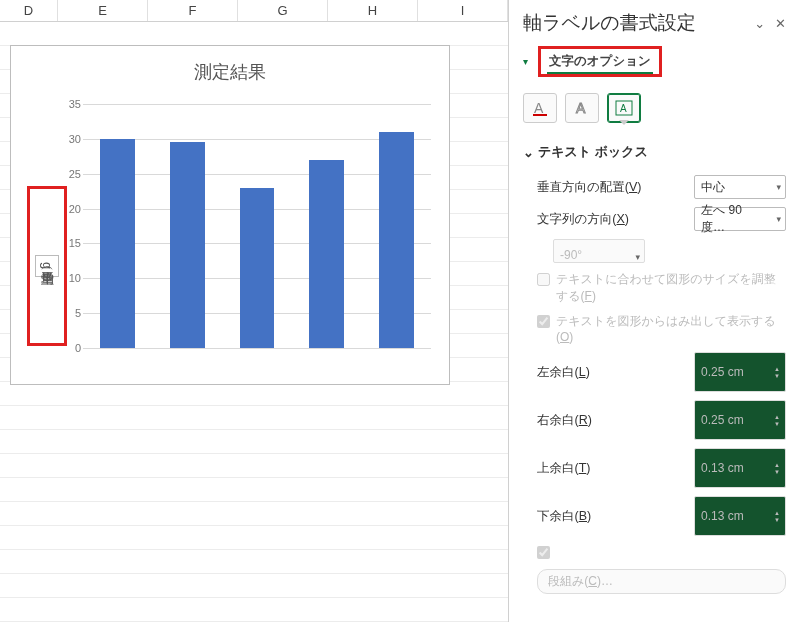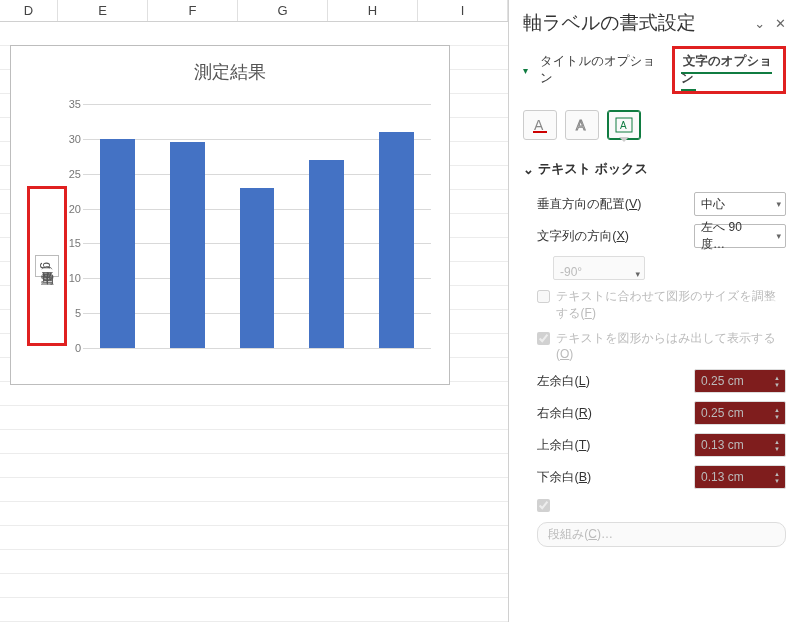--- a/index.html
+++ b/index.html
@@ -39,21 +39,21 @@
 .ibox { width: 34px; height: 30px; border: 1px solid #ccc; border-radius: 3px; display: flex; align-items: center; justify-content: center; color: #888; background: #fafafa; position: relative; }
 .ibox.sel { border-color: #107C41; box-shadow: 0 0 0 1px #107C41 inset; }
 .ibox.sel::after { content:""; position:absolute; bottom:-8px; left:50%; margin-left:-5px; border:5px solid transparent; border-top-color:#ccc; }
 .section-h { display: flex; align-items: center; gap: 4px; font-weight: 700; font-size: 13px; padding: 6px 0 10px; cursor: pointer; }
 .field { display: flex; align-items: center; justify-content: space-between; padding: 4px 0 4px 14px; font-size: 12.5px; }
 .field.sub { padding-left: 30px; }
 .field .lbl u { text-decoration: underline; }
 .ctrl { width: 92px; height: 24px; border: 1px solid #bbb; border-radius: 2px; font-size: 12px; padding: 0 18px 0 6px; background: #fff; position: relative; display: flex; align-items: center; color: #333; }
 .ctrl.dis { color: #bbb; border-color: #ddd; background: #fafafa; align-items: flex-end; }
 .ctrl .dd { position: absolute; right: 4px; font-size: 9px; color: #666; }
-.spin { width: 92px; height: 24px; border: 1px solid #ddd; border-radius: 2px; font-size: 12px; padding: 0 16px 0 6px; display: flex; align-items: center; color: #bbb; position: relative; background: #7f1d1d; }
+.spin { width: 92px; height: 40px; border: 1px solid #ddd; border-radius: 2px; font-size: 12px; padding: 0 16px 0 6px; display: flex; align-items: center; color: #bbb; position: relative; background: #14532d; }
 .spin .ar { position: absolute; right: 2px; top: 0; bottom: 0; width: 12px; display: flex; flex-direction: column; font-size: 6px; color: #bbb; justify-content: center; gap: 1px; align-items: center; }
 .check { display: flex; align-items: flex-start; gap: 6px; padding: 4px 0 4px 14px; font-size: 12px; color: #bbb; }
 .check input { margin-top: 2px; }
 .linkbtn { margin: 6px 0 0 14px; padding: 3px 10px; border: 1px solid #ddd; border-radius: 10px; font-size: 12px; color: #bbb; background: #fafafa; display: inline-block; }
 </style>
 </head>
 <body>
 
 <div class="sheet">
   <div class="col-headers">
@@ -128,21 +128,20 @@
 <div class="pane">
   <div class="pane-header">
     <div class="pane-title">軸ラベルの書式設定</div>
     <div class="pane-hicons">
       <span>⌄</span>
       <span>✕</span>
     </div>
   </div>
   <div class="tabs">
     <span class="tab-caret">▾</span>
-    <span class="tab">タイトルのオプション</span>
     <span class="tab-red">
       <span class="tab active">文字のオプション</span>
     </span>
   </div>
   <div class="icon-row">
     <div class="ibox">
         <svg width="18" height="16">
           <text x="3" y="13" font-size="14" fill="#888">A</text>
           <rect x="2" y="14" width="14" height="2" fill="#c00"></rect>
         </svg>

